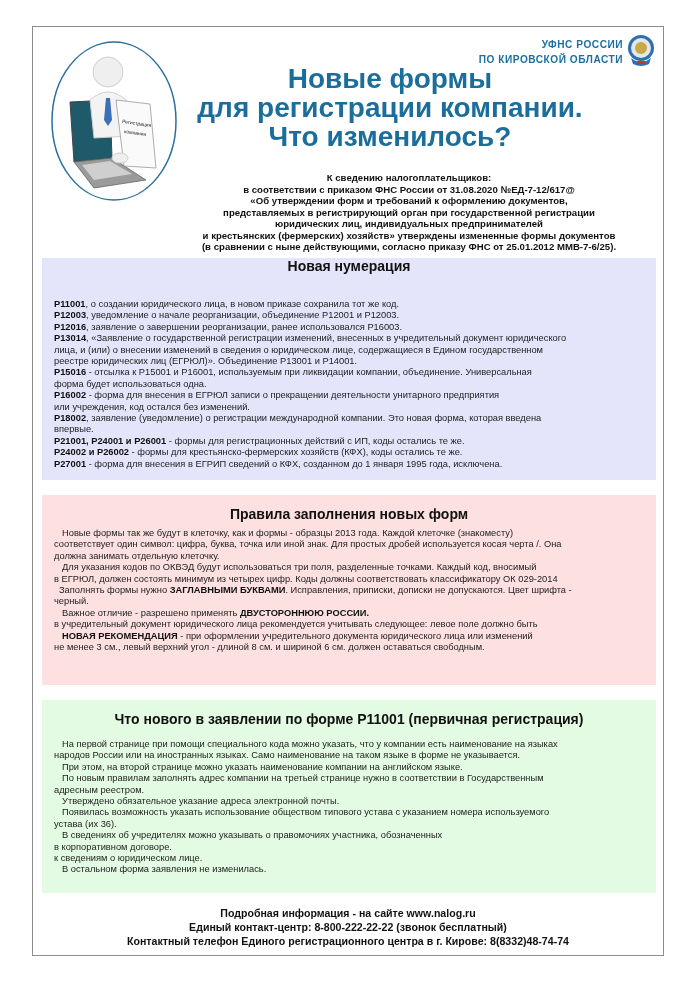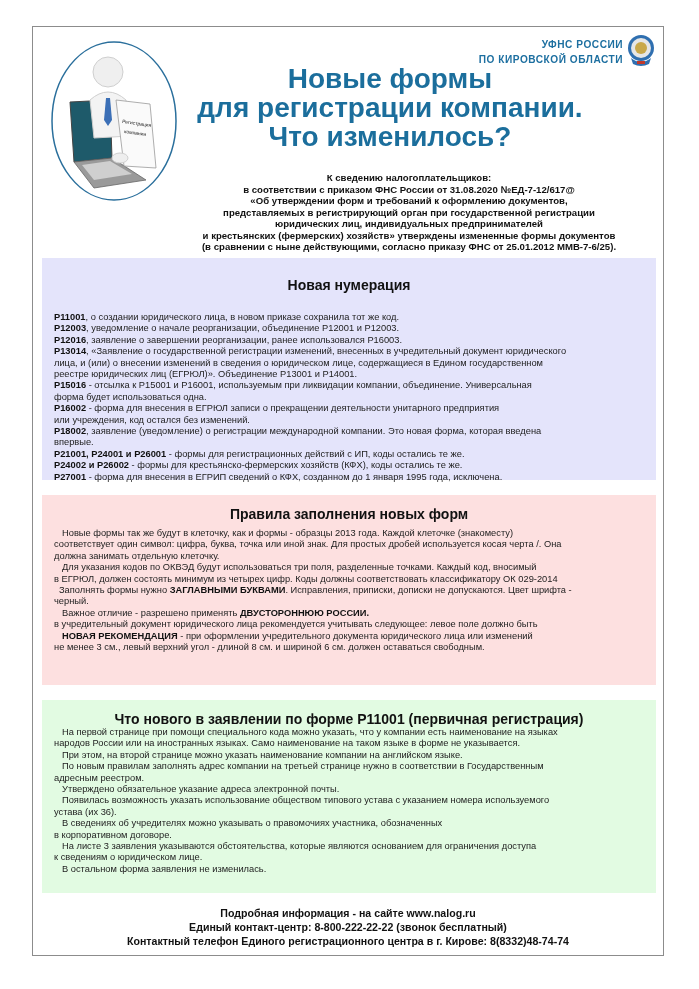--- a/index.html
+++ b/index.html
@@ -21,25 +21,25 @@
   .intro div { white-space: nowrap; }
   
   .panel { position: absolute; left: 42px; width: 614px; box-sizing: border-box;
            padding: 0 12px 0 12px; font-family: "Liberation Sans", sans-serif; font-size: 9.3px;
            line-height: 11.4px; color: #222; }
   .panel h2 { margin: 0; text-align: center; font-size: 14px; font-weight: bold; color: #111;
               line-height: 16px; }
   .panel .line { white-space: nowrap; }
   .panel b { color: #111; }
   .p-blue { top: 258px; height: 222px; background: #e4e4fb; }
-  .p-blue h2 { padding-top: 19px; margin-bottom: 19px; }
+  .p-blue h2 { padding-top: 0; margin-bottom: 25px; }
   .p-pink { top: 495px; height: 190px; background: #fde0e0; }
   .p-pink h2 { padding-top: 11px; margin-bottom: 6px; }
   .p-green { top: 700px; height: 193px; background: #e2fbe2; }
-  .p-green h2 { padding-top: 11px; }
+  .p-green h2 { padding-top: 11px; margin-bottom: 12px; }
   .ind { padding-left: 8px; }
   .ind2 { padding-left: 5px; }
   
   .footer { position: absolute; left: 32px; top: 906px; width: 632px; text-align: center;
             font-weight: bold; font-size: 10.6px; line-height: 14px; color: #111; }
 </style>
 </head>
 <body>
 
 <div class="frame"></div>
@@ -138,21 +138,20 @@
       <div class="line ind">На первой странице при помощи специального кода можно указать, что у компании есть наименование на языках</div>
       <div class="line">народов России или на иностранных языках. Само наименование на таком языке в форме не указывается.</div>
       <div class="line ind">При этом, на второй странице можно указать наименование компании на английском языке.</div>
       <div class="line ind">По новым правилам заполнять адрес компании на третьей странице нужно в соответствии в Государственным</div>
       <div class="line">адресным реестром.</div>
       <div class="line ind">Утверждено обязательное указание адреса электронной почты.</div>
       <div class="line ind">Появилась возможность указать использование обществом типового устава с указанием номера используемого</div>
       <div class="line">устава (их 36).</div>
       <div class="line ind">В сведениях об учредителях можно указывать о правомочиях участника, обозначенных</div>
       <div class="line">в корпоративном договоре.</div>
-      <div class="line ind">На листе 3 заявления указываются обстоятельства, которые являются основанием для ограничения доступа</div>
       <div class="line">к сведениям о юридическом лице.</div>
       <div class="line ind">В остальном форма заявления не изменилась.</div>
     </div>
 </div>
 
 <div class="footer">
   <div>Подробная информация - на сайте www.nalog.ru</div>
   <div>Единый контакт-центр: 8-800-222-22-22 (звонок бесплатный)</div>
   <div>Контактный телефон Единого регистрационного центра в г. Кирове: 8(8332)48-74-74</div>
 </div>

